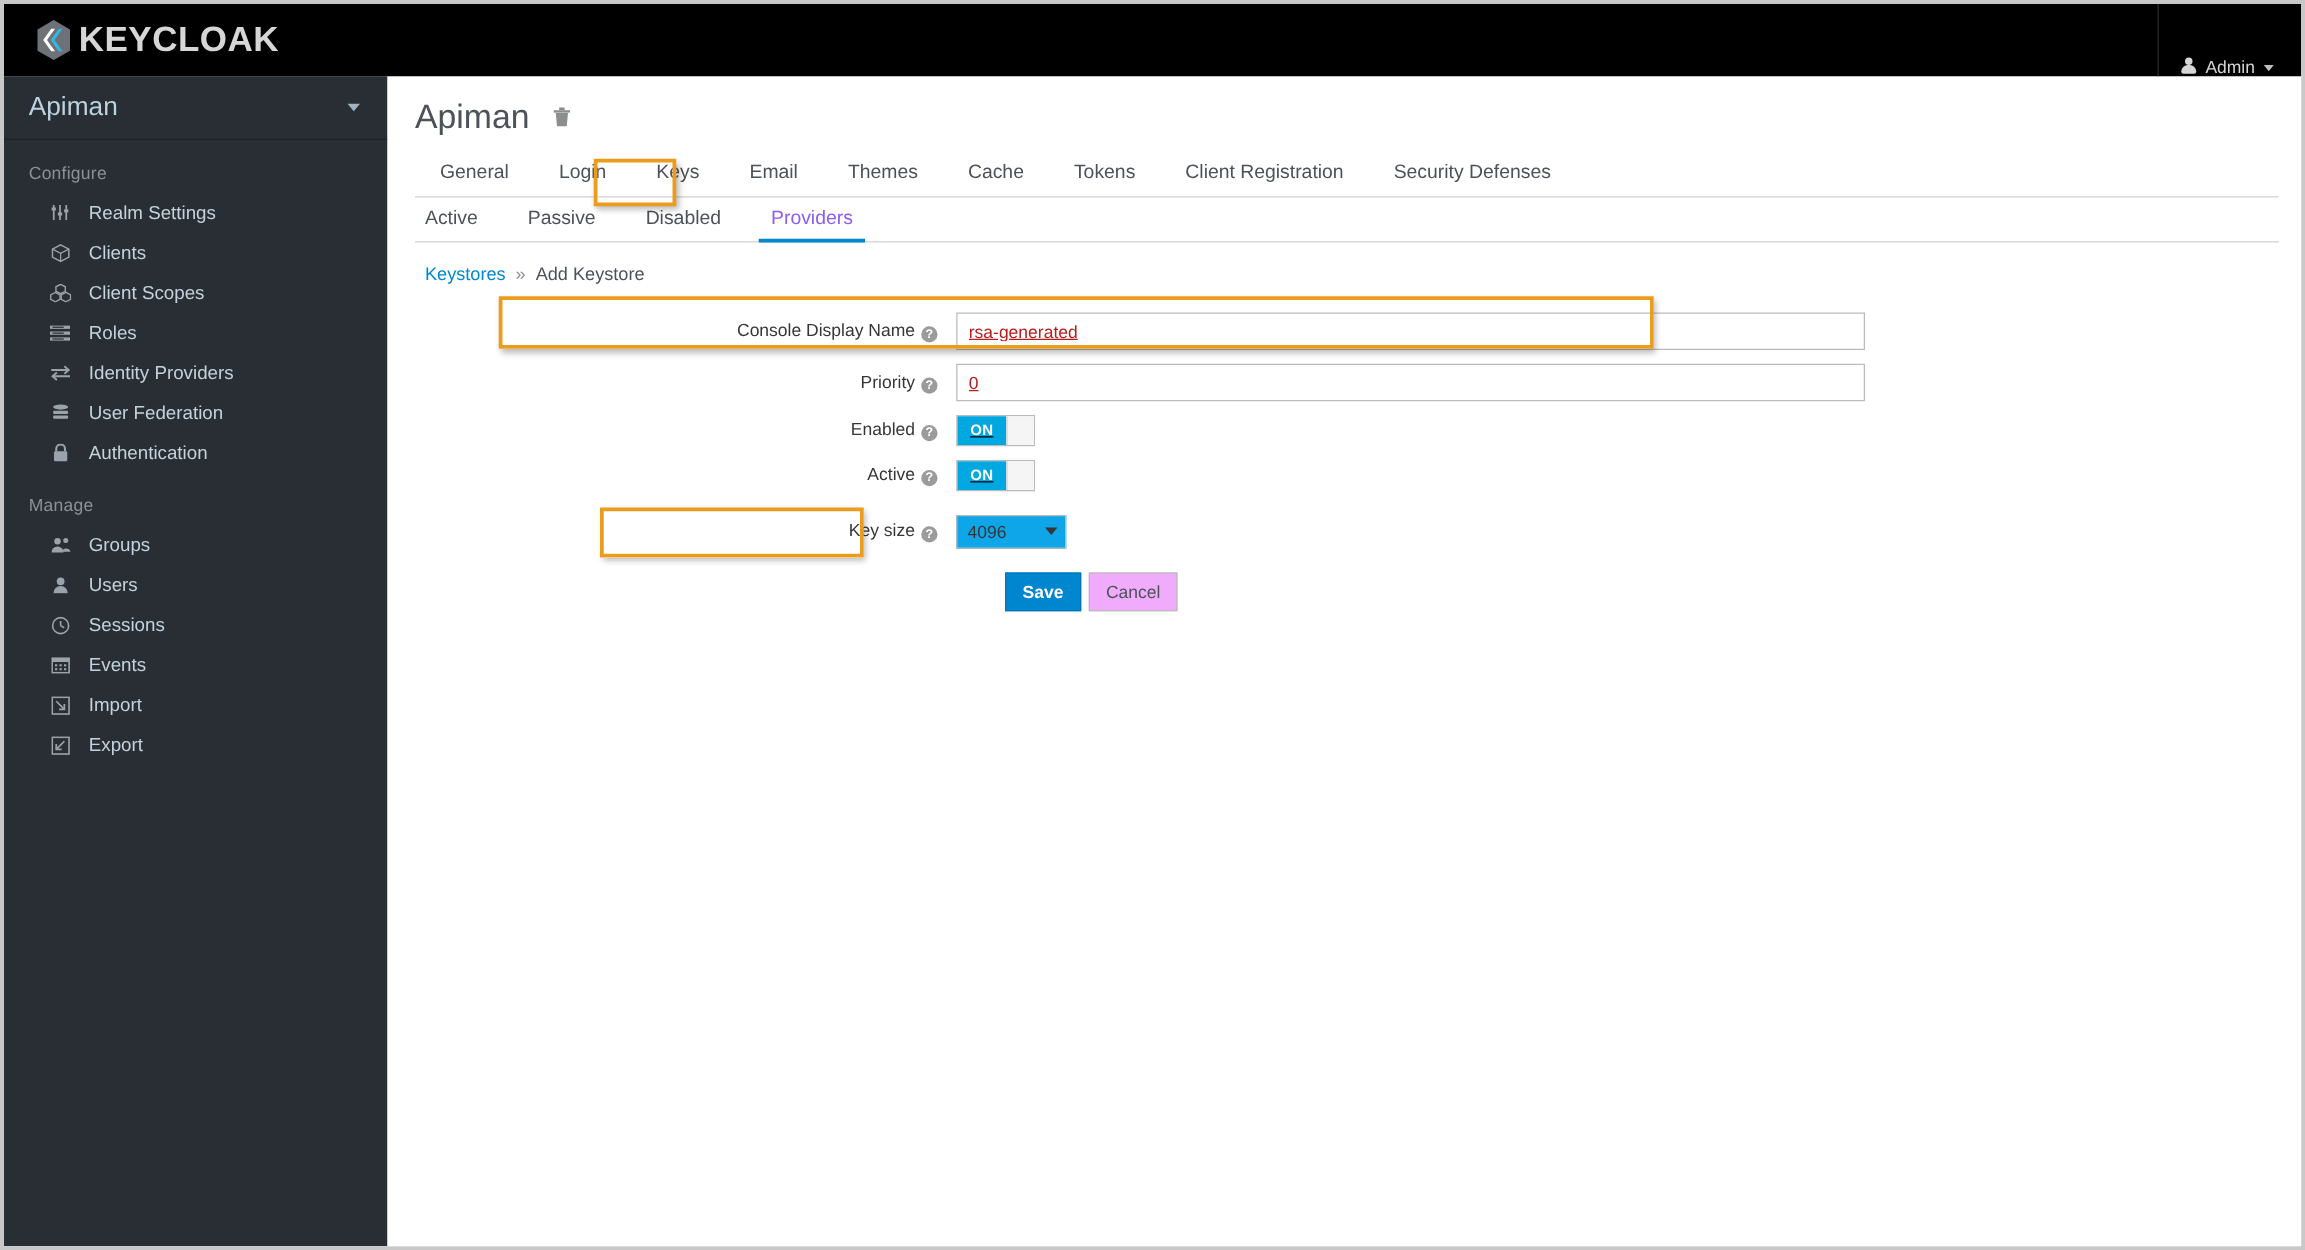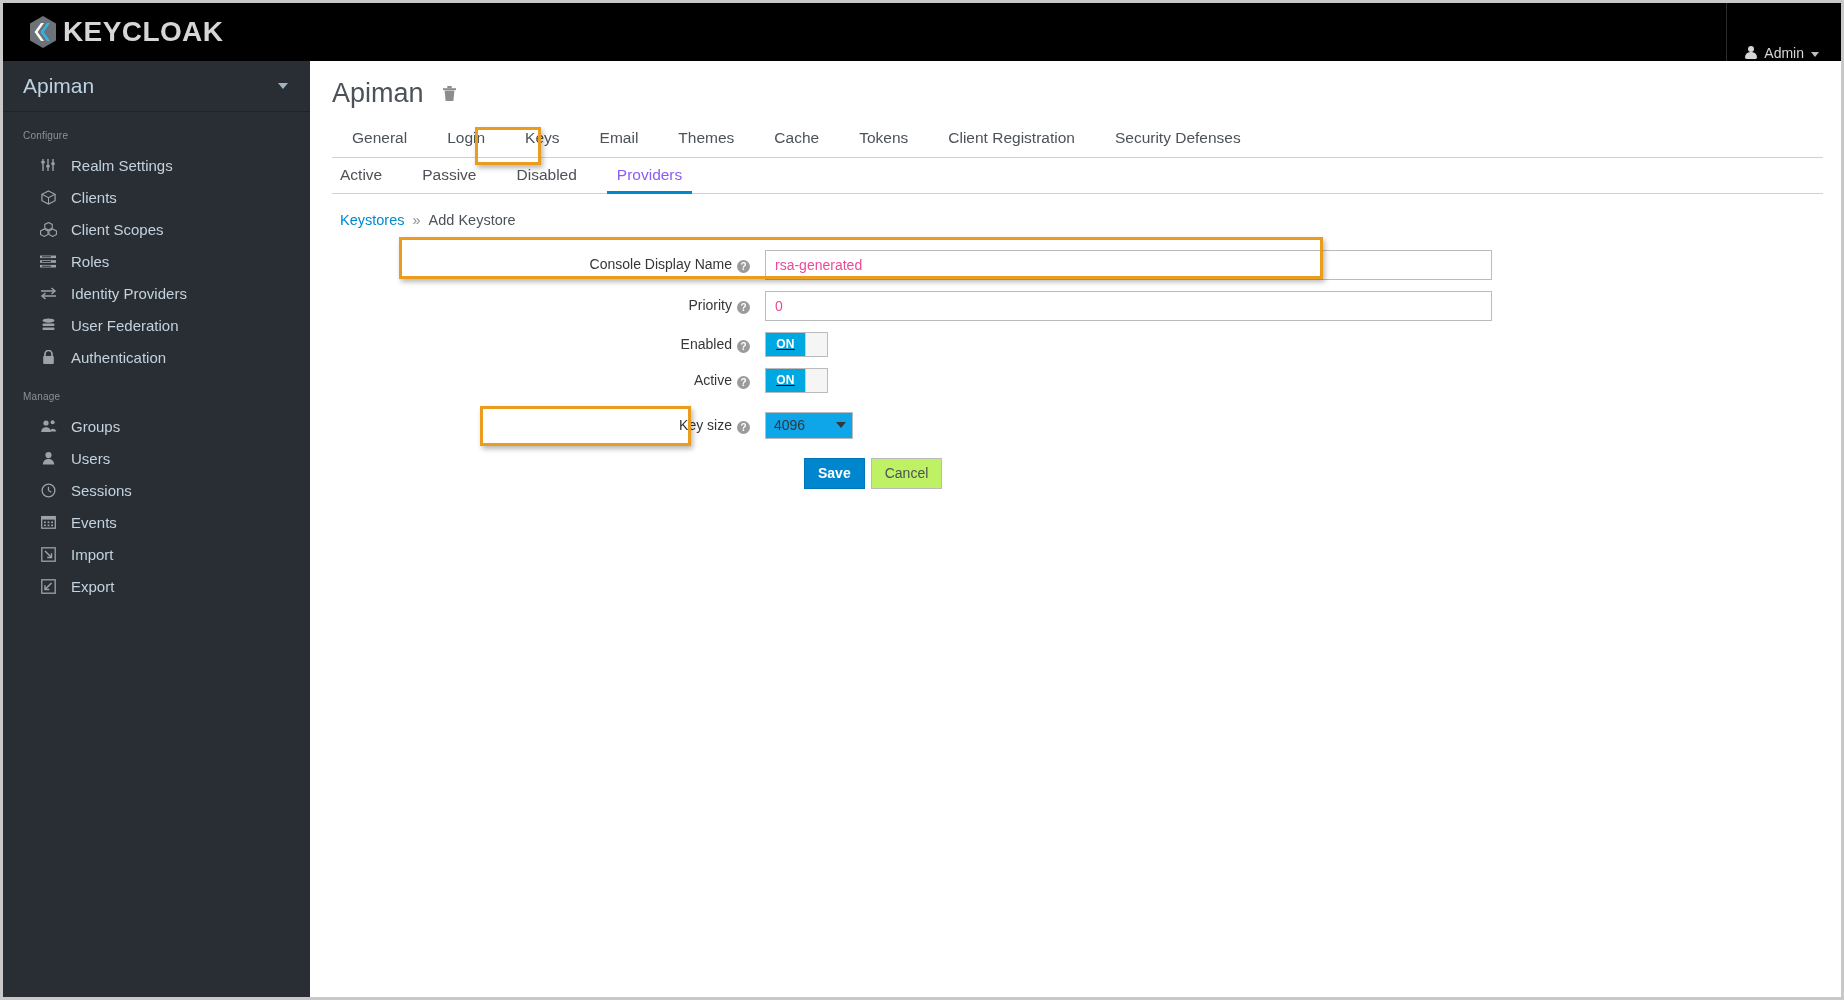--- a/index.html
+++ b/index.html
@@ -130,21 +130,21 @@
     font-weight: 300;
   }
   .realm-caret {
     width: 0; height: 0;
     border-left: 5px solid transparent;
     border-right: 5px solid transparent;
     border-top: 6px solid #9fb3c4;
   }
   .nav-section-label {
     color: #8b9197;
-    font-size: 10px;
+    font-size: 14px;
     padding: 18px 0 8px 20px;
     letter-spacing: 0.2px;
   }
   .nav-item {
     display: flex;
     align-items: center;
     height: 32px;
     padding-left: 36px;
     font-size: 15px;
     color: #b6c5d1;
@@ -293,23 +293,24 @@
     cursor: pointer;
   }
   .text-input {
     width: 727px;
     height: 30px;
     box-sizing: border-box;
     border: 1px solid #bbbbbb;
     background: #ffffff;
     font-family: "Liberation Sans", sans-serif;
     font-size: 14px;
-    color: #ec4899;
+    color: #b91c1c;
     padding: 0 9px;
     outline: none;
+    text-decoration: underline;
   }
   .toggle {
     width: 63px;
     height: 25px;
     display: flex;
     border: 1px solid #bbbbbb;
     box-sizing: border-box;
     cursor: pointer;
     background: #ffffff;
     text-decoration: underline;
@@ -365,21 +366,21 @@
     font-family: "Liberation Sans", sans-serif;
     line-height: 1.35;
   }
   .btn-primary {
     background: #0085cf;
     border-color: #0076b9;
     color: #ffffff;
     font-weight: bold;
   }
   .btn-default {
-    background: #bef264;
+    background: #f0abfc;
     border-color: #bbbbbb;
     color: #4d5258;
   }
 </style>
 </head>
 <body>
 
 <div class="app-frame">
 
   <div class="masthead">

